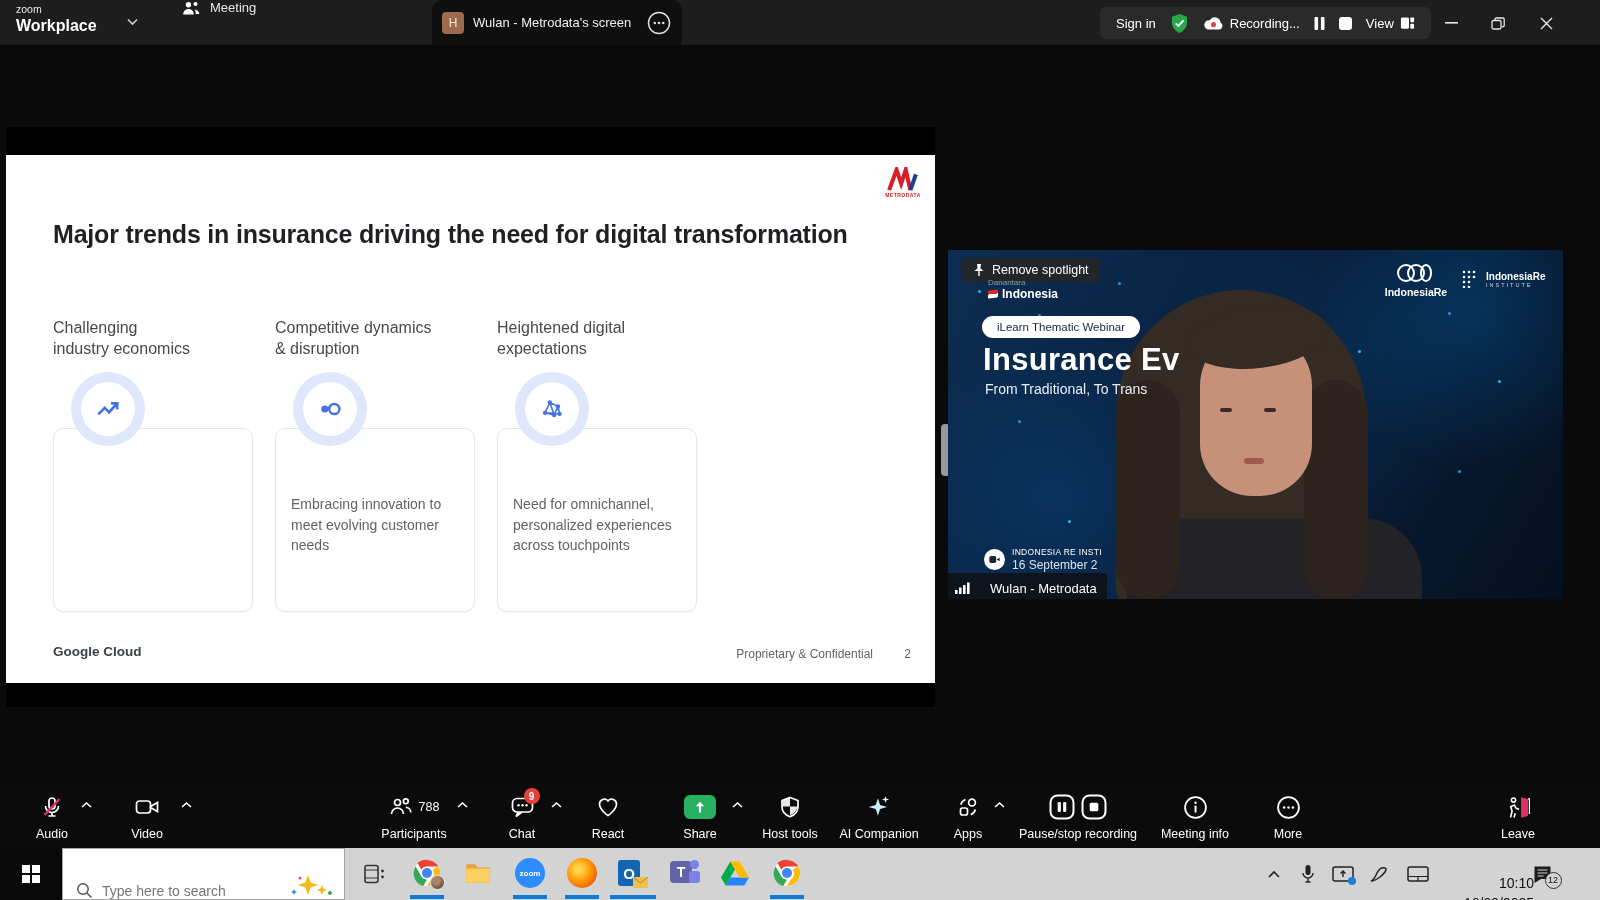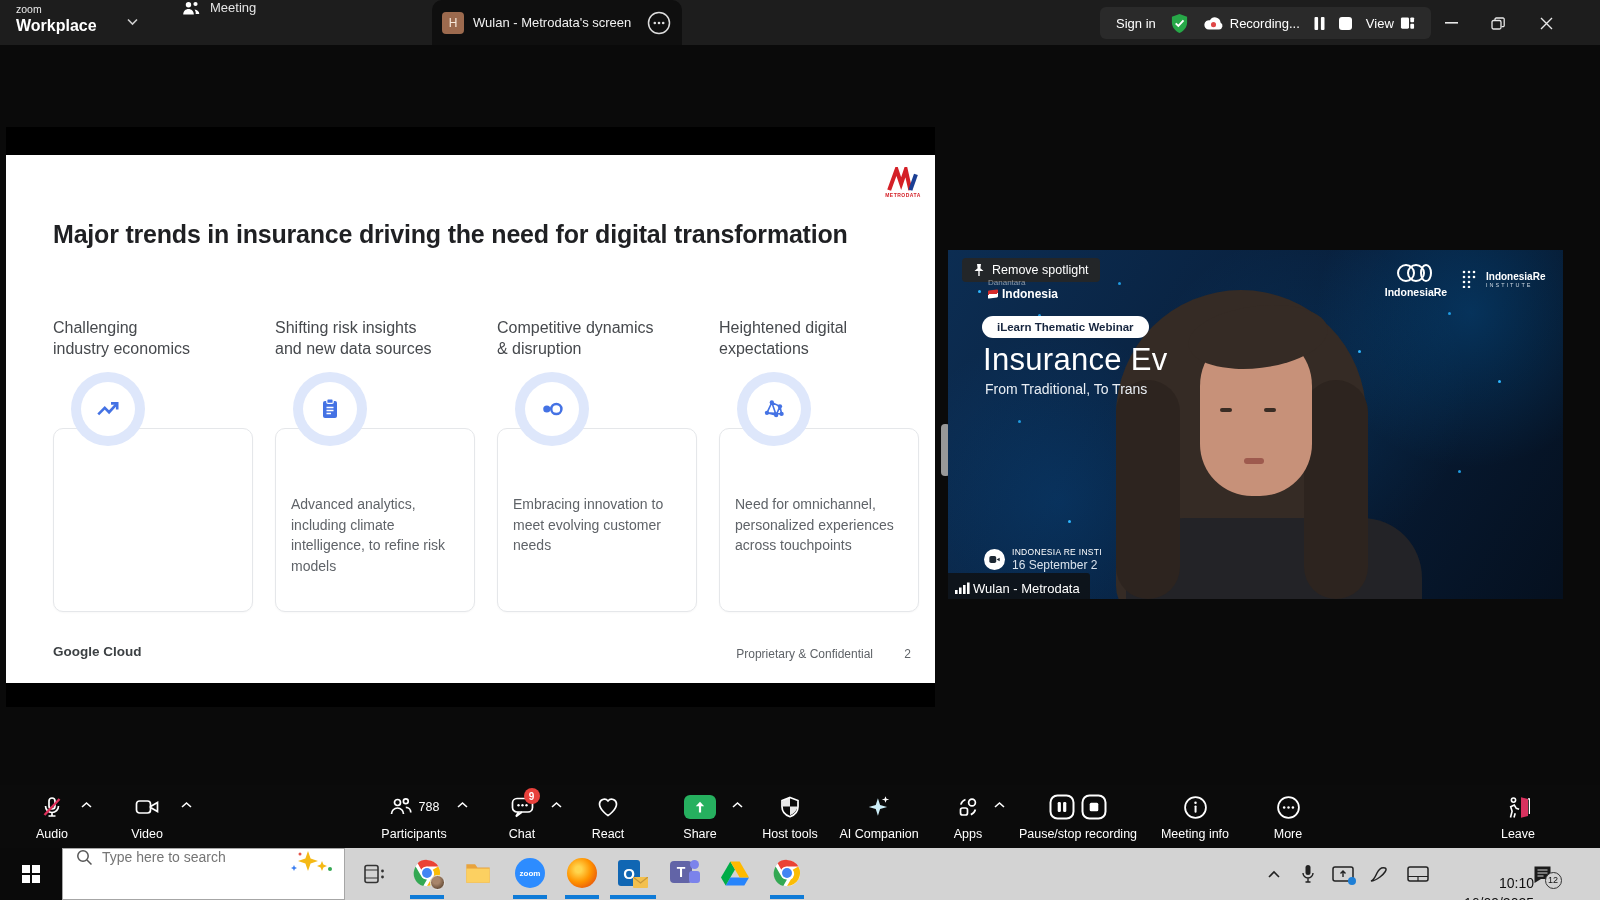--- a/index.html
+++ b/index.html
@@ -72,48 +72,48 @@
   .danantara .t1{font-size:8px;color:rgba(255,255,255,.5)}
   .danantara .row{display:flex;align-items:center;gap:4px}
   .danantara .t2{font-size:12px;font-weight:700}
   .flag{width:10px;height:8px;background:linear-gradient(#d42a2a 50%,#fff 50%);border-radius:1px;transform:skewY(-8deg)}
   .logo-ir{position:absolute;left:432px;top:12px;width:72px;text-align:center;color:#fff}
   .logo-ir .t{font-size:10.5px;font-weight:600;margin-top:2px}
   .logo-iri{position:absolute;left:514px;top:20px;display:flex;gap:6px;align-items:center;color:#fff}
   .logo-iri .t1{font-size:10px;font-weight:700;line-height:1.1}
   .logo-iri .t2{font-size:5.5px;letter-spacing:2px;color:#cfd8e2}
   .webinar-badge{position:absolute;left:34px;top:66px;background:#fff;border-radius:999px;
-    padding:5px 15px;font-size:11.5px;font-weight:700;color:#17263f}
-  .headline{position:absolute;left:35px;top:92px;font-size:31px;font-weight:400;color:#fff;letter-spacing:.3px}
+    padding:5px 15px;font-size:11.5px;font-weight:400;color:#17263f}
+  .headline{position:absolute;left:35px;top:92px;font-size:31px;font-weight:700;color:#fff;letter-spacing:.3px}
   .subheadline{position:absolute;left:37px;top:131px;font-size:14px;color:#e9eef4}
   .org{position:absolute;left:36px;top:297px;display:flex;align-items:center;gap:7px;color:#fff}
   .org .cam{width:21px;height:21px;border-radius:50%;background:#fff;display:flex;align-items:center;justify-content:center}
   .org .l1{font-size:8.5px;font-weight:400;letter-spacing:.3px}
   .org .l2{font-size:12px;color:#d9e2ec;margin-top:1px}
-  .name-pill{position:absolute;left:0;top:323px;height:30px;display:flex;align-items:center;gap:3px;
+  .name-pill{position:absolute;left:0;top:323px;height:30px;display:flex;align-items:center;gap:20px;
     background:rgba(15,15,15,.8);border-radius:0 3px 3px 0;padding:0 10px 0 7px;color:#fff;font-size:13px}
 
   
   .toolbar{position:absolute;left:0;top:785px;width:1600px;height:63px;background:#0b0b0b}
   .tbtn{position:absolute;top:9px;width:84px;display:flex;flex-direction:column;align-items:center;gap:7px;
     color:#fff;font-size:12.5px;cursor:pointer;white-space:nowrap}
   .tbtn .icon-row{height:26px;display:flex;align-items:center;gap:6px}
   .chev{position:absolute;top:16px;cursor:pointer}
   .badge{position:absolute;top:-6px;left:14px;min-width:16px;height:16px;border-radius:8px;background:#e8413c;
     color:#fff;font-size:10px;font-weight:700;display:flex;align-items:center;justify-content:center;padding:0 3px}
   .share-ic{width:32px;height:24px;border-radius:6px;background:#26b05f;display:flex;align-items:center;justify-content:center}
 
   
   .taskbar{position:absolute;left:0;top:848px;width:1600px;height:52px;background:#d3d3d3}
   .startbtn{position:absolute;left:0;top:0;width:62px;height:52px;background:#0a0a0a;
     display:flex;align-items:center;justify-content:center;cursor:pointer}
   .winlogo{display:grid;grid-template-columns:8px 8px;grid-template-rows:8px 8px;gap:2px}
   .winlogo div{background:#fff}
   .searchbox{position:absolute;left:62px;top:0;width:283px;height:52px;background:#fff;border:1px solid #a6a6a6;
-    display:flex;align-items:flex-start;gap:9px;padding:0 8px 0 13px}
+    display:flex;align-items:flex-end;gap:9px;padding:0 8px 0 13px}
   .searchbox input{border:none;outline:none;flex:1;font-size:14px;color:#444;min-width:0;
     font-family:"Liberation Sans","DejaVu Sans",sans-serif;background:transparent}
   .tv-icon{position:absolute;left:352px;top:0;width:44px;height:52px;display:flex;align-items:center;justify-content:center;cursor:pointer}
   .app{position:absolute;top:9px;width:32px;height:32px;display:flex;align-items:center;justify-content:center;cursor:pointer}
   .underline{position:absolute;top:47px;height:3.5px;background:#0f7bd7}
   .circle-app{width:30px;height:30px;border-radius:50%;display:flex;align-items:center;justify-content:center;color:#fff;font-weight:700}
   .tray{position:absolute;top:0;height:52px;display:flex;align-items:center;justify-content:center;cursor:pointer}
   .clock{position:absolute;left:1430px;top:26px;width:104px;text-align:right;font-size:14px;color:#101010;line-height:1.4;cursor:pointer}
   .avatar-overlay{position:absolute;right:-3px;bottom:-2px;width:15px;height:15px;border-radius:50%;
     background:radial-gradient(circle at 40% 35%,#a8856a 30%,#6e543f 70%);border:1.5px solid #e6e6e6}
@@ -233,35 +233,20 @@
 industry economics</div>
       <div class="halo">
           <div class="inner">
         <svg width="26" height="26" viewBox="0 0 24 24">
               <polyline points="3,17 9,11 13,15 20.5,6.8" stroke="#4472e4" stroke-width="2.4" fill="none"></polyline>
               <polyline points="14.8,6.8 20.5,6.8 20.5,12.5" stroke="#4472e4" stroke-width="2.4" fill="none"></polyline>
             </svg>
       </div>
         </div>
       <div class="card"></div>
-    </div>
-    <div class="col">
-      <div class="col-heading">Shifting risk insights
-and new data sources</div>
-      <div class="halo">
-          <div class="inner">
-        <svg width="24" height="26" viewBox="0 0 24 24">
-              <rect x="5" y="4" width="14" height="17" rx="2" fill="#4472e4"></rect>
-              <rect x="8.8" y="2" width="6.4" height="4.4" rx="1.2" fill="#4472e4" stroke="#fff" stroke-width="1.2"></rect>
-              <path d="M8.5 10.5h7M8.5 13.5h7M8.5 16.5h4.5" stroke="#fff" stroke-width="1.5"></path>
-            </svg>
-      </div>
-        </div>
-      <div class="card"></div>
-      <div class="col-body">Advanced analytics, including climate intelligence, to refine risk models</div>
     </div>
     <div class="col">
       <div class="col-heading">Competitive dynamics
 &amp; disruption</div>
       <div class="halo">
           <div class="inner">
         <svg width="26" height="26" viewBox="0 0 24 24">
               <circle cx="7.2" cy="12" r="3.3" fill="#4472e4"></circle>
               <circle cx="16" cy="12" r="4.7" stroke="#4472e4" stroke-width="2.3" fill="none"></circle>
             </svg>

